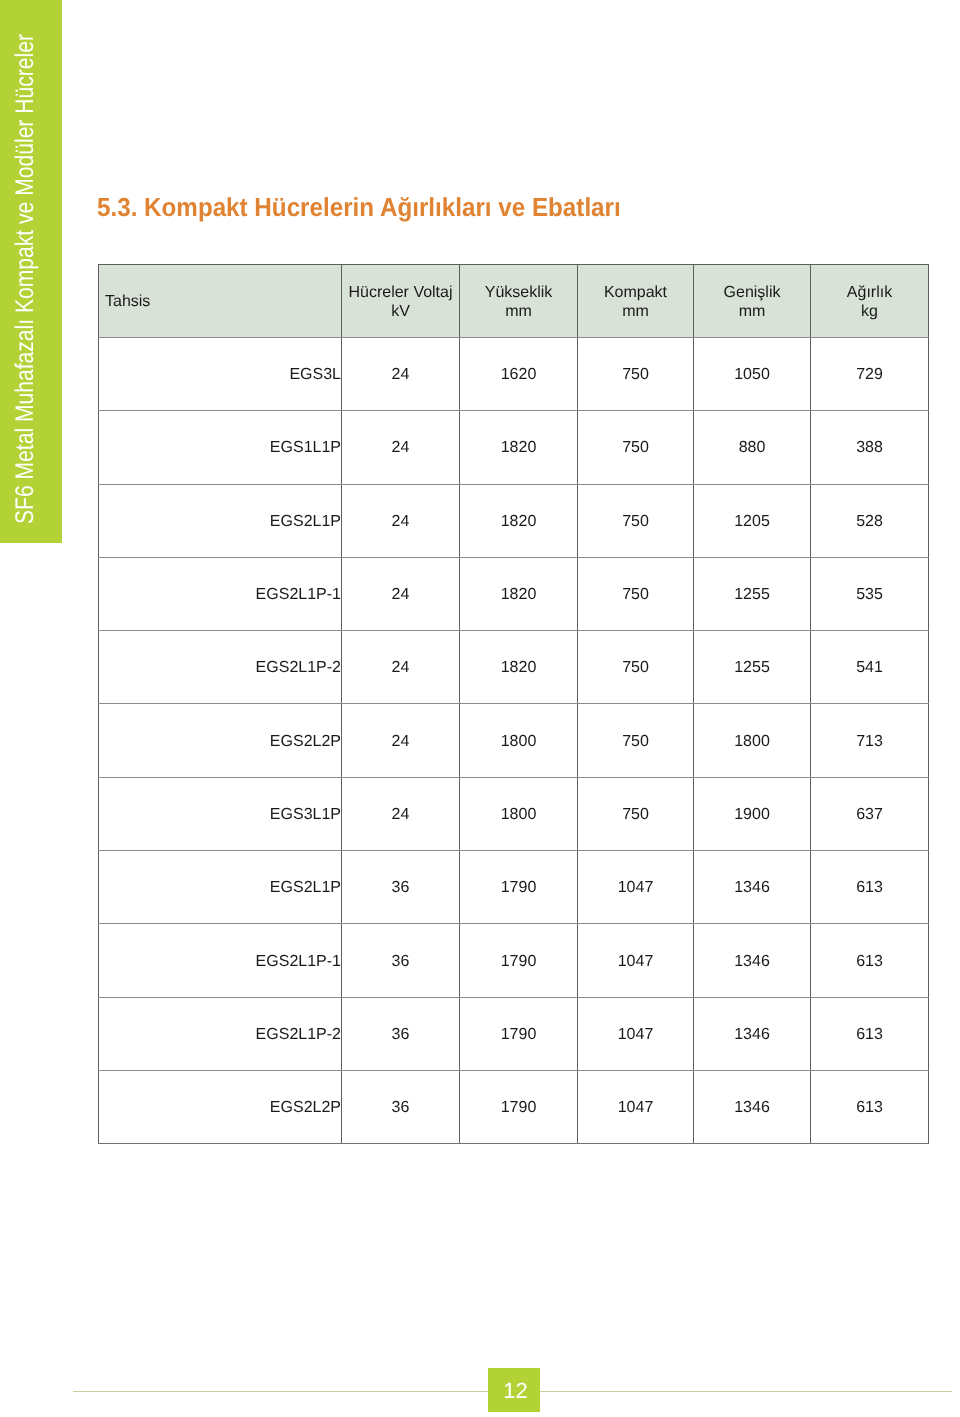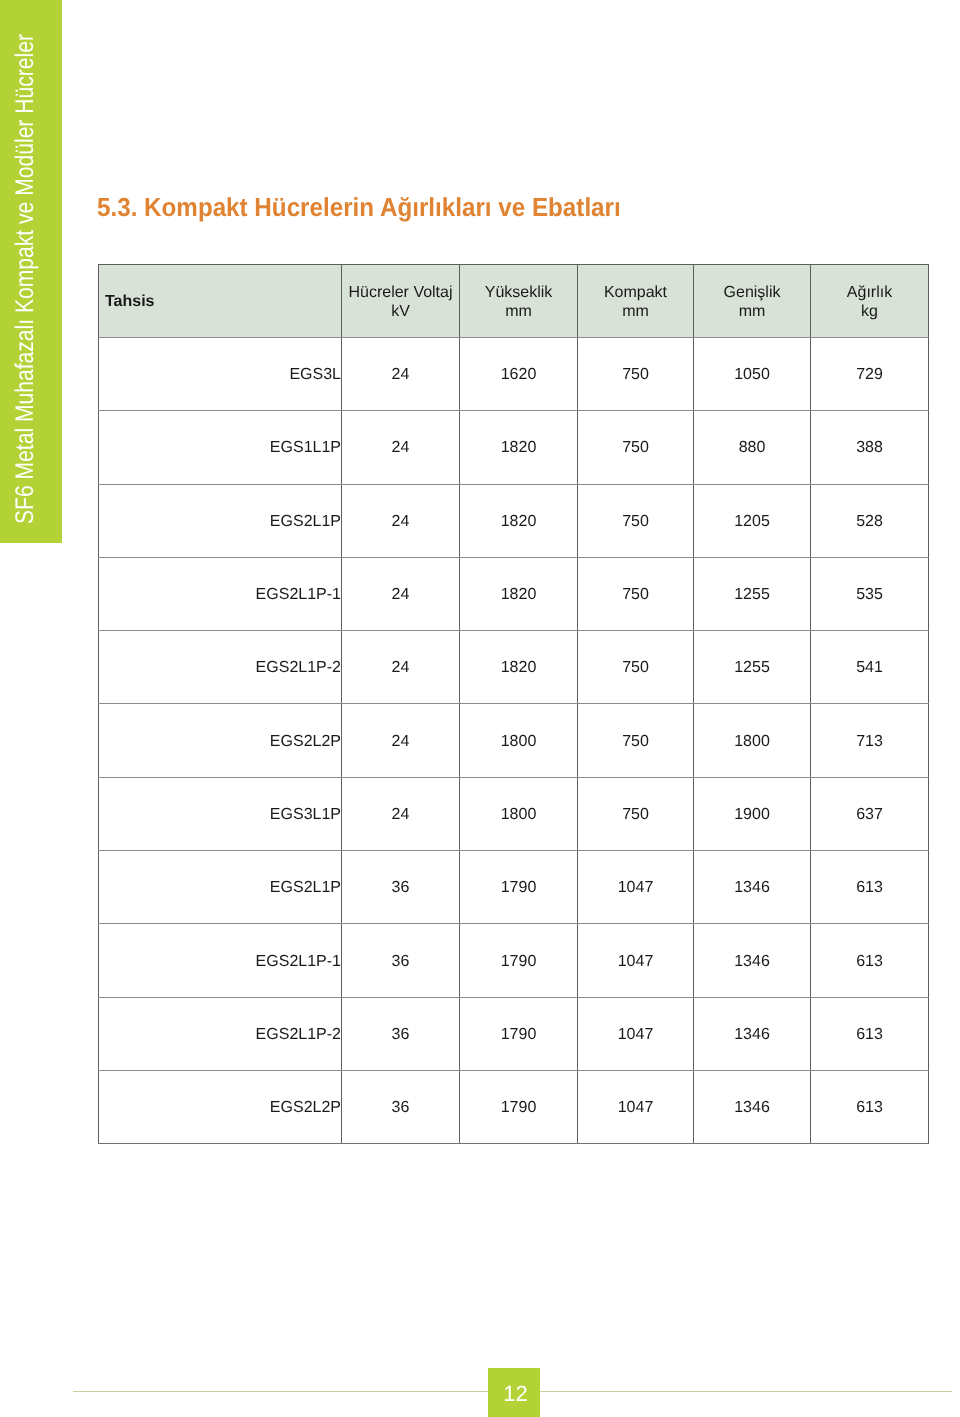--- a/index.html
+++ b/index.html
@@ -81,21 +81,21 @@
     border-top: 1px solid #5e5e5e;
     height: 69px;
     text-align: center;
     vertical-align: middle;
     line-height: 1.17;
     padding-top: 3px;
   }
   #spec-table thead th.head-first {
     text-align: left;
     padding-left: 6px;
-    font-weight: bold;
+    font-weight: normal;
   }
   #spec-table tbody td {
     height: 70.3px;
     text-align: center;
     vertical-align: middle;
     padding-top: 2px;
   }
   #spec-table tbody td.cell-first {
     text-align: right;
     padding-left: 6px;
@@ -111,21 +111,21 @@
     top: 1391px;
     width: 879px;
     height: 1px;
     background: #CBCEA0;
   }
   #page-number-box {
     position: absolute;
     left: 488px;
     top: 1368px;
     width: 52px;
-    height: 50px;
+    height: 44px;
     background: #B2D235;
     color: #ffffff;
     font-size: 22px;
     line-height: 1;
     display: flex;
     align-items: center;
     justify-content: center;
     padding-left: 3px;
     padding-top: 1px;
     box-sizing: border-box;

